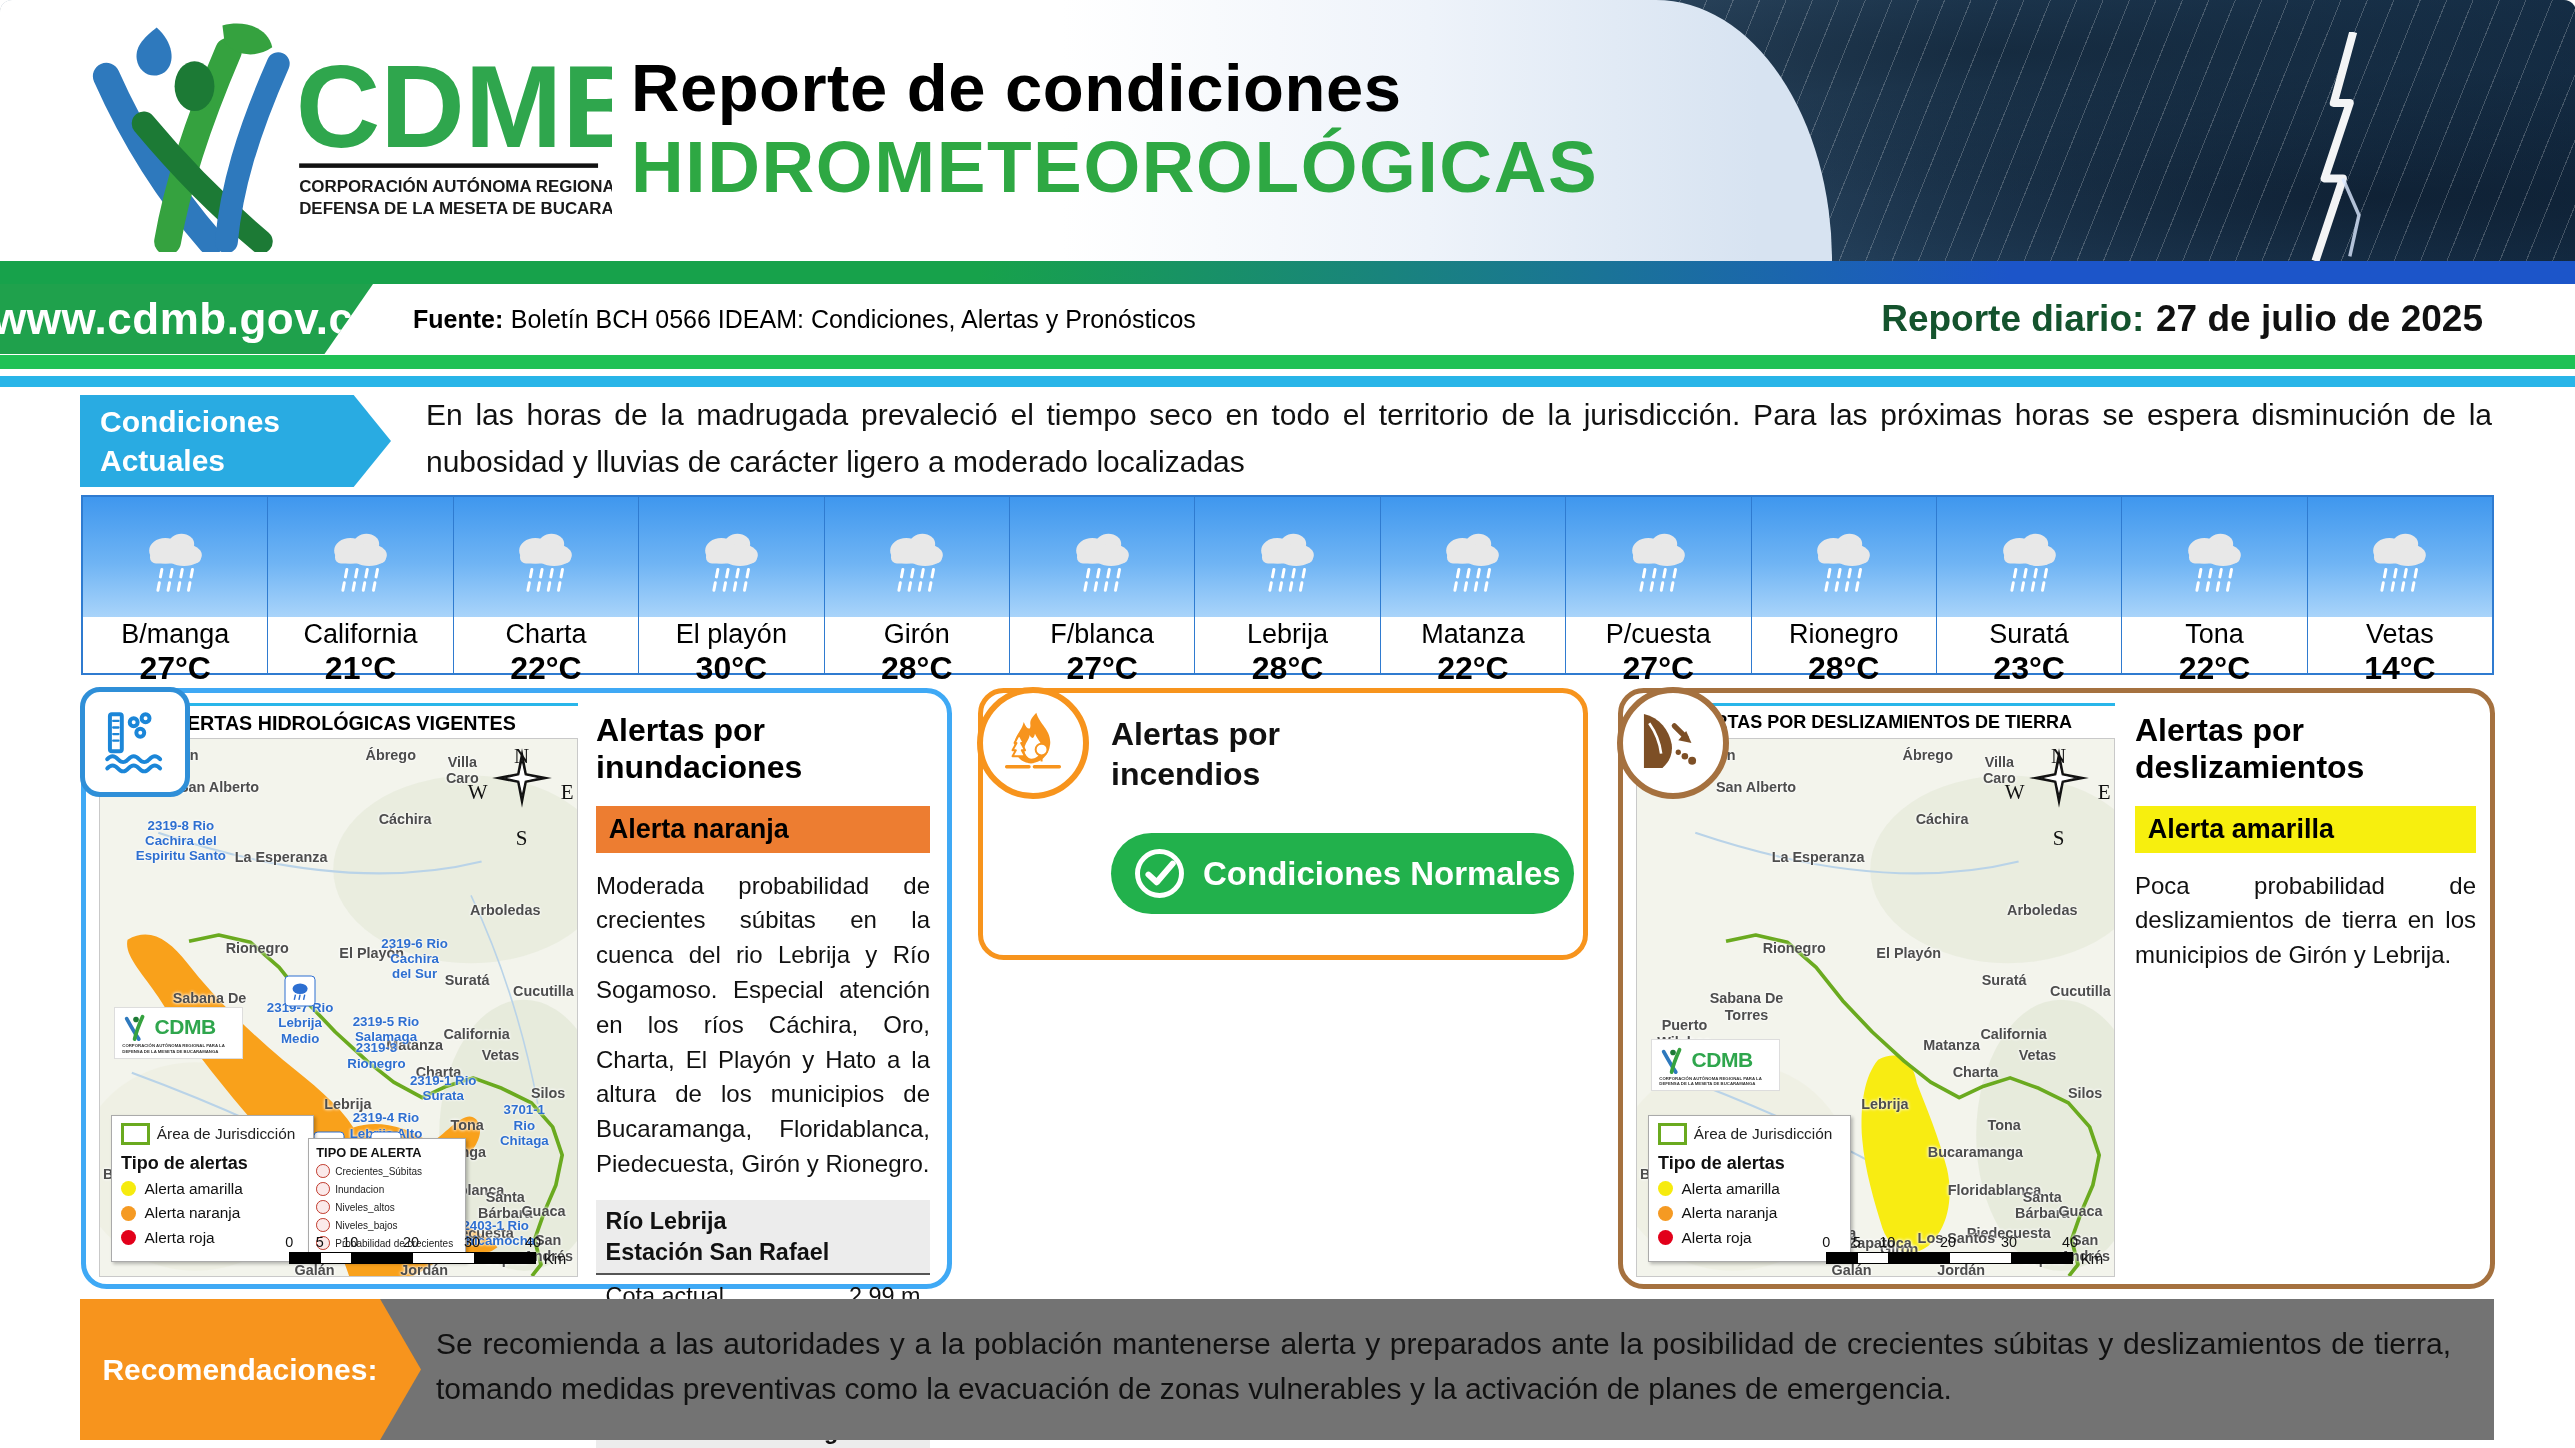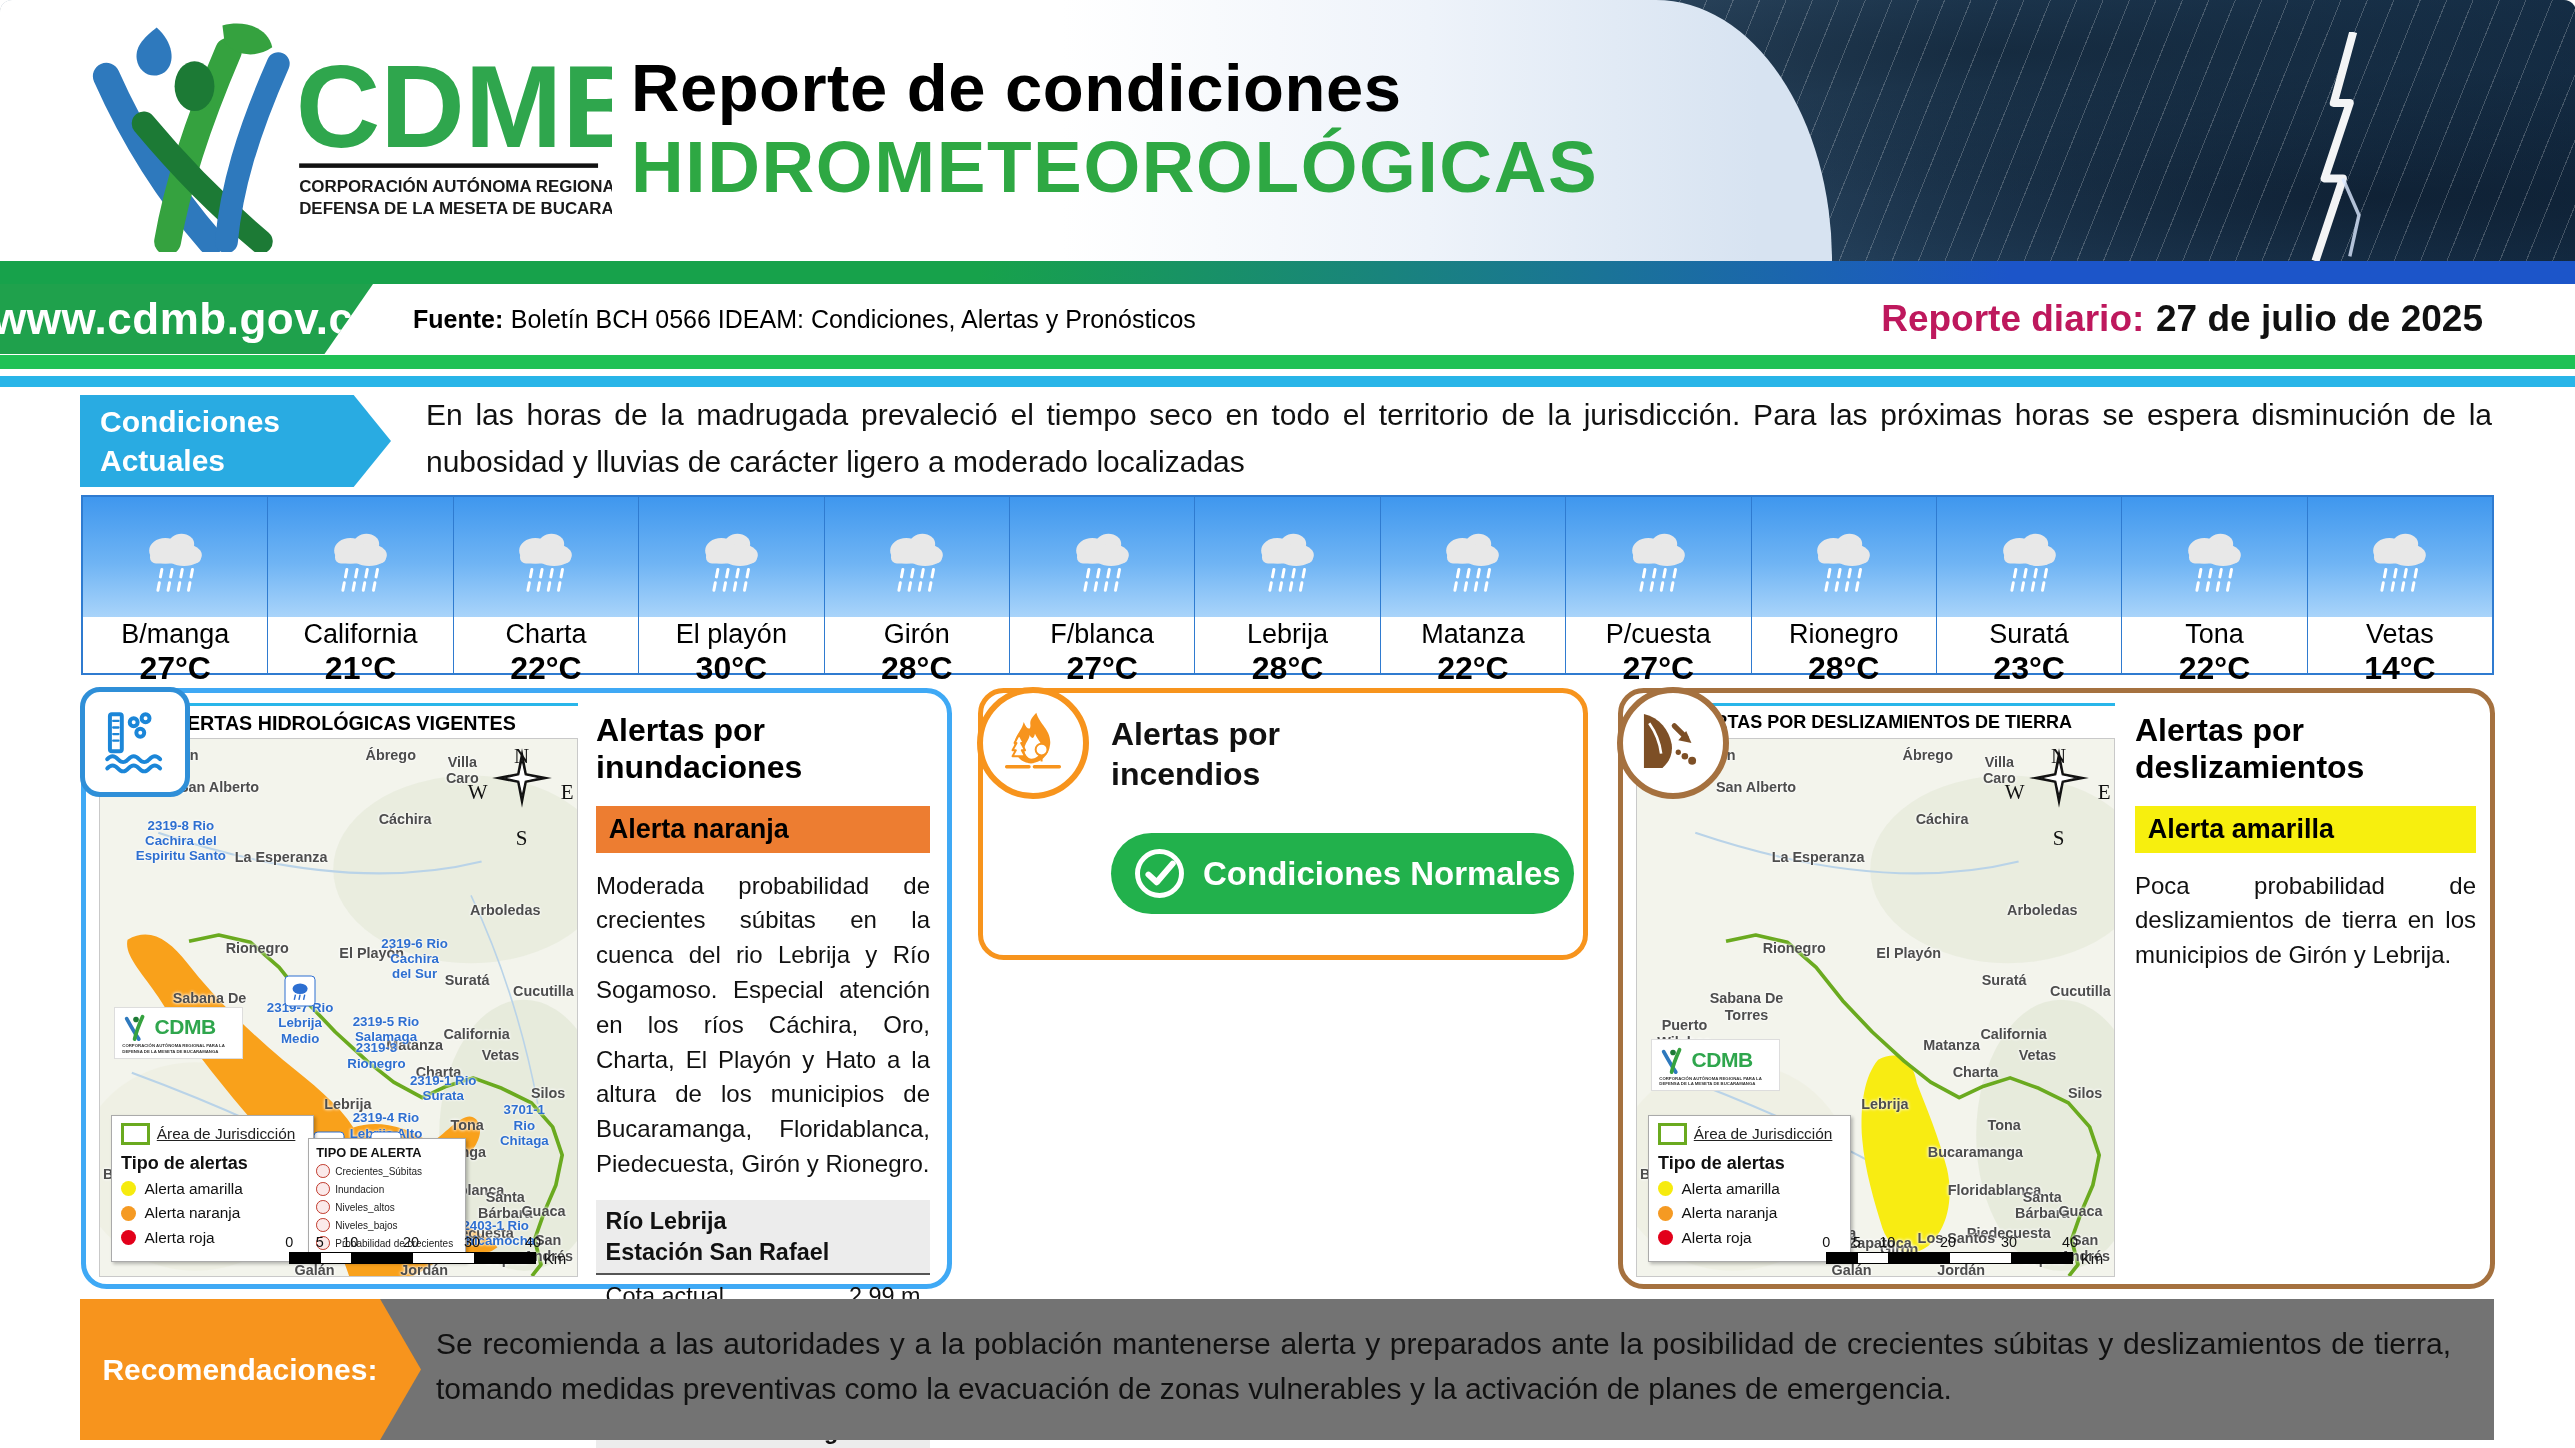--- a/index.html
+++ b/index.html
@@ -29,21 +29,21 @@
   .gradbar{left:0;top:261px;width:2576px;height:23.4px;
     background:linear-gradient(to right,#17a24b 0%,#17a24b 38%,#1c55c9 78%,#1c55c9 100%);}
   .inforow{left:0;top:284px;width:2576px;height:70px;background:#fff;}
   .www-badge{left:0;top:0;width:373px;height:70px;background:#1fa14c;
     clip-path:polygon(0 0,100% 0,87% 100%,0 100%);
     display:flex;align-items:center;justify-content:center;}
   .www-badge span{color:#fff;font-size:44px;font-weight:bold;letter-spacing:0.5px;}
   .fuente{left:413px;top:0;height:70px;display:flex;align-items:center;font-size:25px;color:#000;}
   .fuente b{margin-right:7.5px;}
   .report{right:93px;top:0;height:70px;display:flex;align-items:center;font-size:37px;font-weight:bold;}
-  .report .lbl{color:#be185d;margin-right:11.7px;margin-left:16px;}
+  .report .lbl{color:#14532d;margin-right:11.7px;margin-left:16px;}
   .greenbar{left:0;top:355px;width:2576px;height:14px;background:#1fc155;}
   .cyanbar{left:0;top:376px;width:2576px;height:10.6px;background:#29b5e8;}
 
   
   .cur-badge{left:80px;top:395px;width:311px;height:92px;background:#29abe2;
     clip-path:polygon(0 0,88% 0,100% 50%,88% 100%,0 100%);
     display:flex;align-items:center;padding-left:20px;box-sizing:border-box;}
   .cur-badge span{color:#fff;font-size:30px;font-weight:bold;line-height:1.3;white-space:pre-line;}
   .cur-text{left:426px;top:392px;width:2066px;font-size:30px;line-height:1.55;text-align:justify;color:#111;}
 
@@ -92,21 +92,21 @@
   .compass .cw{position:absolute;left:-8.5px;top:50%;transform:translateY(-70%);font-family:"Liberation Serif",serif;font-size:21px;}
   .compass .ce{position:absolute;right:-6.4px;top:50%;transform:translateY(-70%);font-family:"Liberation Serif",serif;font-size:21px;}
   .mini-logo{position:absolute;left:14px;background:#fff;border:0.5px solid #ddd;padding:4.3px 7.5px;width:112px;}
   .mini-logo .mrow{display:flex;align-items:center;gap:4.3px;}
   .mini-logo svg{width:28px;height:30px;}
   .mini-logo .mtxt{font-size:21px;font-weight:bold;color:#2fa64d;letter-spacing:-0.5px;}
   .mini-logo .mtag{font-size:4.3px;font-weight:bold;color:#333;white-space:pre-line;line-height:1.2;margin-top:1.1px;}
 
   .legend{position:absolute;left:11.7px;bottom:14px;width:184px;background:#fff;border:0.5px solid #aaa;
     box-shadow:1.6px 1.6px 3.2px rgba(0,0,0,.25);padding:7.5px 8.5px;}
-  .leg-jur{display:flex;align-items:center;gap:6.4px;font-size:15.4px;color:#222;text-decoration:underline;}
+  .leg-jur{display:flex;align-items:center;gap:6.4px;font-size:15.4px;color:#222;}
   .leg-box{width:23.4px;height:16px;border:3.2px solid #6aaa1f;background:#fff;}
   .leg-title{font-size:18px;font-weight:bold;margin:7.5px 0 5.3px;}
   .leg-item{display:flex;align-items:center;gap:8.5px;font-size:15.4px;margin:6.4px 0;}
   .dot{width:15px;height:15px;border-radius:50%;}
   .minileg{position:absolute;left:208px;bottom:14px;width:141px;background:#fff;border:0.5px solid #aaa;
     box-shadow:1.6px 1.6px 3.2px rgba(0,0,0,.25);padding:6.4px 7.5px;}
   .minileg .t{font-size:12.8px;font-weight:bold;margin-bottom:4.3px;}
   .minileg .mi{display:flex;align-items:center;gap:5.3px;font-size:10px;margin:4.3px 0;color:#222;}
   .micirc{width:11.7px;height:11.7px;border-radius:50%;border:1.1px solid #c0392b;background:#fbeaea;
     display:inline-block;flex:0 0 11.7px;}

